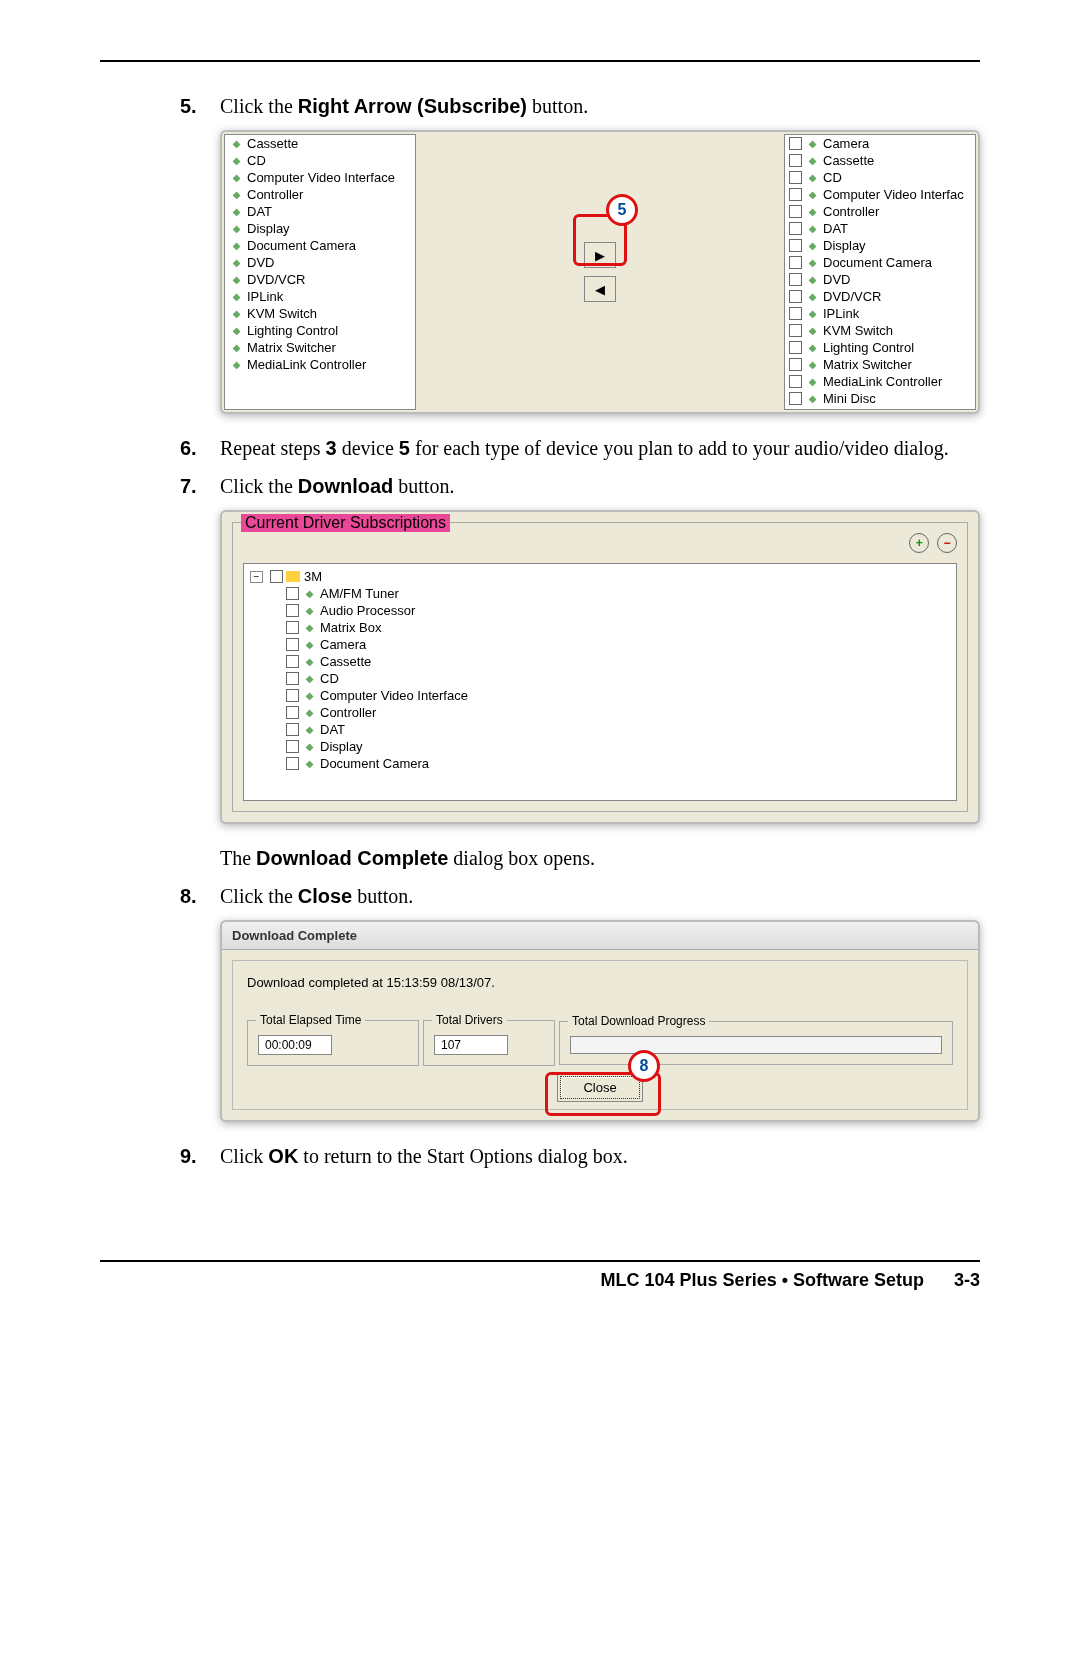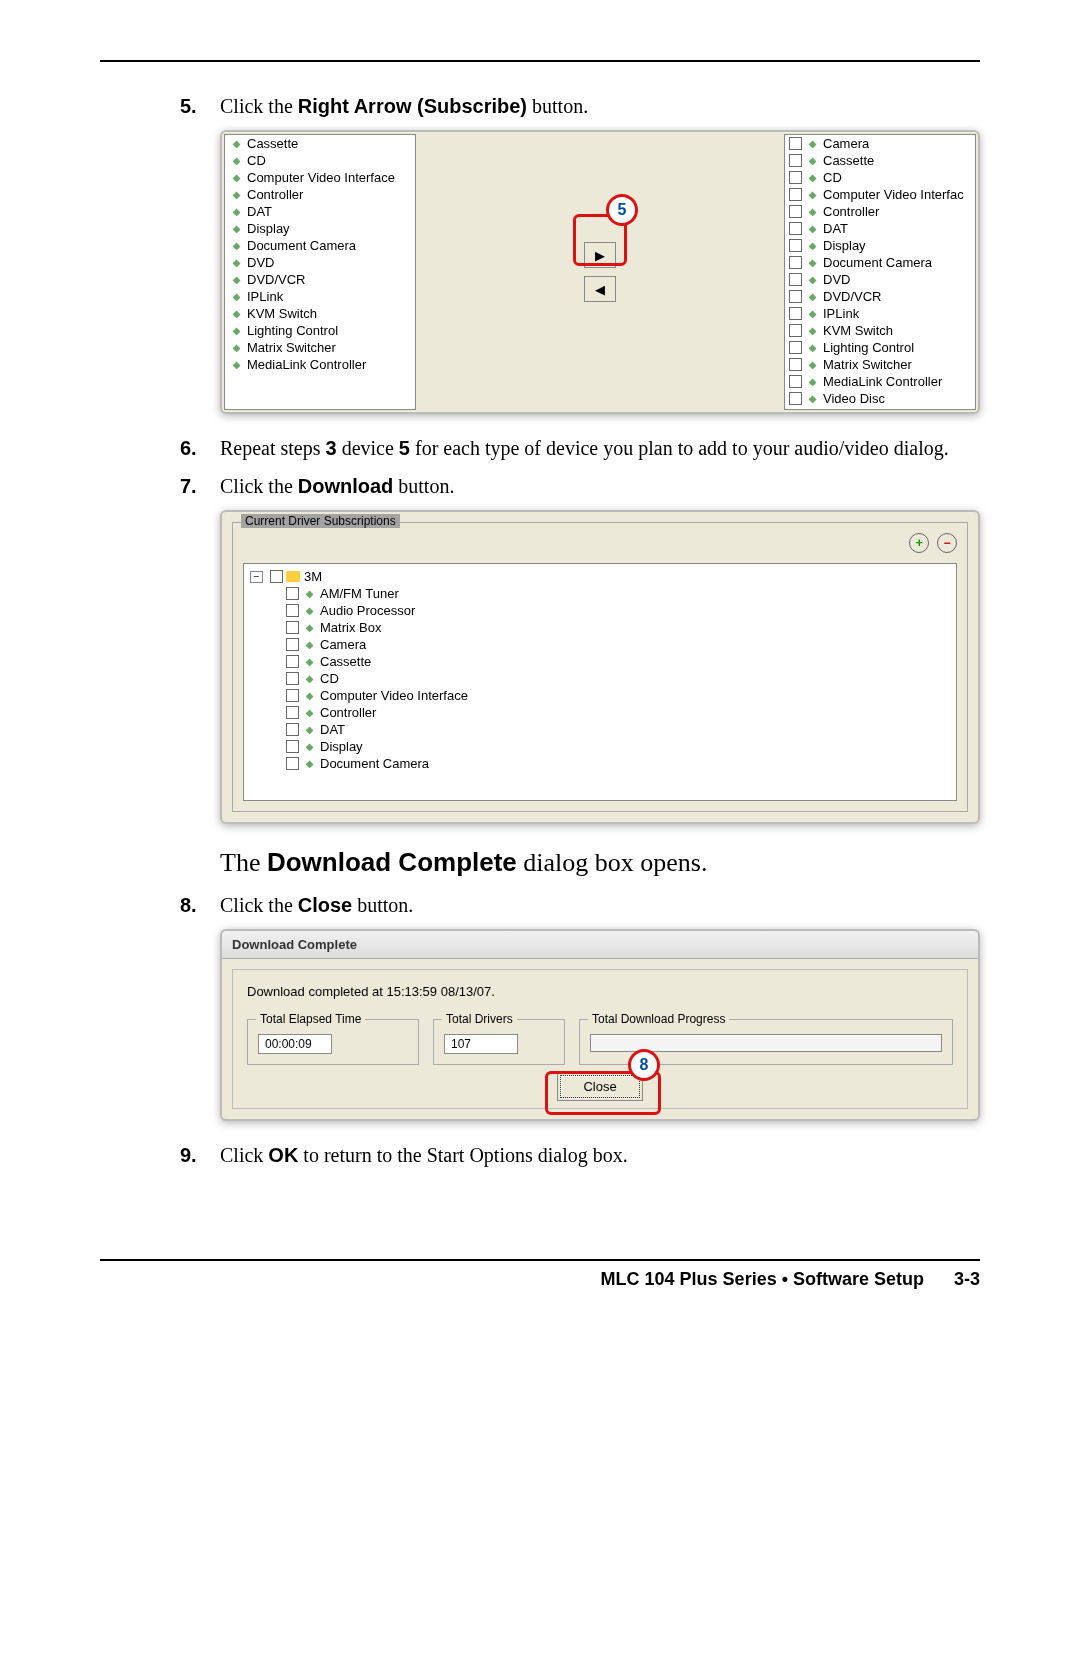--- a/index.html
+++ b/index.html
@@ -32,21 +32,21 @@
   }
   .step-body {
     flex: 1;
   }
   .bold {
     font-weight: bold;
     font-family: Arial, sans-serif;
   }
   .para {
     margin: 10px 0 10px 120px;
-    font-size: 26px;
+    font-size: 20px;
     line-height: 1.4;
   }
   .fig {
     margin: 10px 0 20px 120px;
     border: 2px solid #bbb;
     border-radius: 6px;
     background: #e8e8e8;
     font-family: Tahoma, Arial, sans-serif;
     font-size: 13px;
     position: relative;
@@ -146,23 +146,23 @@
   }
   .groupbox {
     border: 1px solid #aaa;
     position: relative;
     padding: 10px;
   }
   .groupbox .legend {
     position: absolute;
     top: -9px;
     left: 8px;
-    background: #a3a3a3;
+    background: #ec4899;
     padding: 0 4px;
-    font-size: 12px;
+    font-size: 16px;
   }
   .fig2 .treebox {
     flex: 1;
     display: flex;
     flex-direction: column;
   }
   .fig2 .tree {
     background: #fff;
     border: 1px solid #888;
     flex: 1;
@@ -250,22 +250,23 @@
     border-top-right-radius: 5px;
   }
   .fig3 .inner {
     padding: 14px;
     border: 1px solid #bbb;
     margin: 10px;
     background: #ece9d8;
   }
   .fig3 .row3 {
     display: flex;
-    gap: 14px;
-    margin-top: 20px;
+    gap: 4px;
+    margin-top: 30px;
+    align-items: center;
   }
   .fig3 .gb {
     border: 1px solid #aaa;
     position: relative;
     padding: 14px 10px 10px 10px;
     flex: 1;
   }
   .fig3 .gb .legend {
     position: absolute;
     top: -8px;
@@ -460,21 +461,21 @@
           <span>Matrix Switcher</span>
         </div>
         <div class="list-row">
           <span class="cb"></span>
           <span class="icon-sm" style="color: rgb(102, 170, 102);">◆</span>
           <span>MediaLink Controller</span>
         </div>
         <div class="list-row">
           <span class="cb"></span>
           <span class="icon-sm" style="color: rgb(102, 170, 102);">◆</span>
-          <span>Video Disc</span>
+          <span>Mini Disc</span>
         </div>
       </div>
   </div>
 
   <div class="step">
     <div class="step-num">6.</div>
     <div class="step-body">
       <span>Repeat steps </span><span class="bold">3</span><span> device </span><span class="bold">5</span><span> for each type of device you plan to add to your audio/video dialog.</span>
     </div>
   </div>

